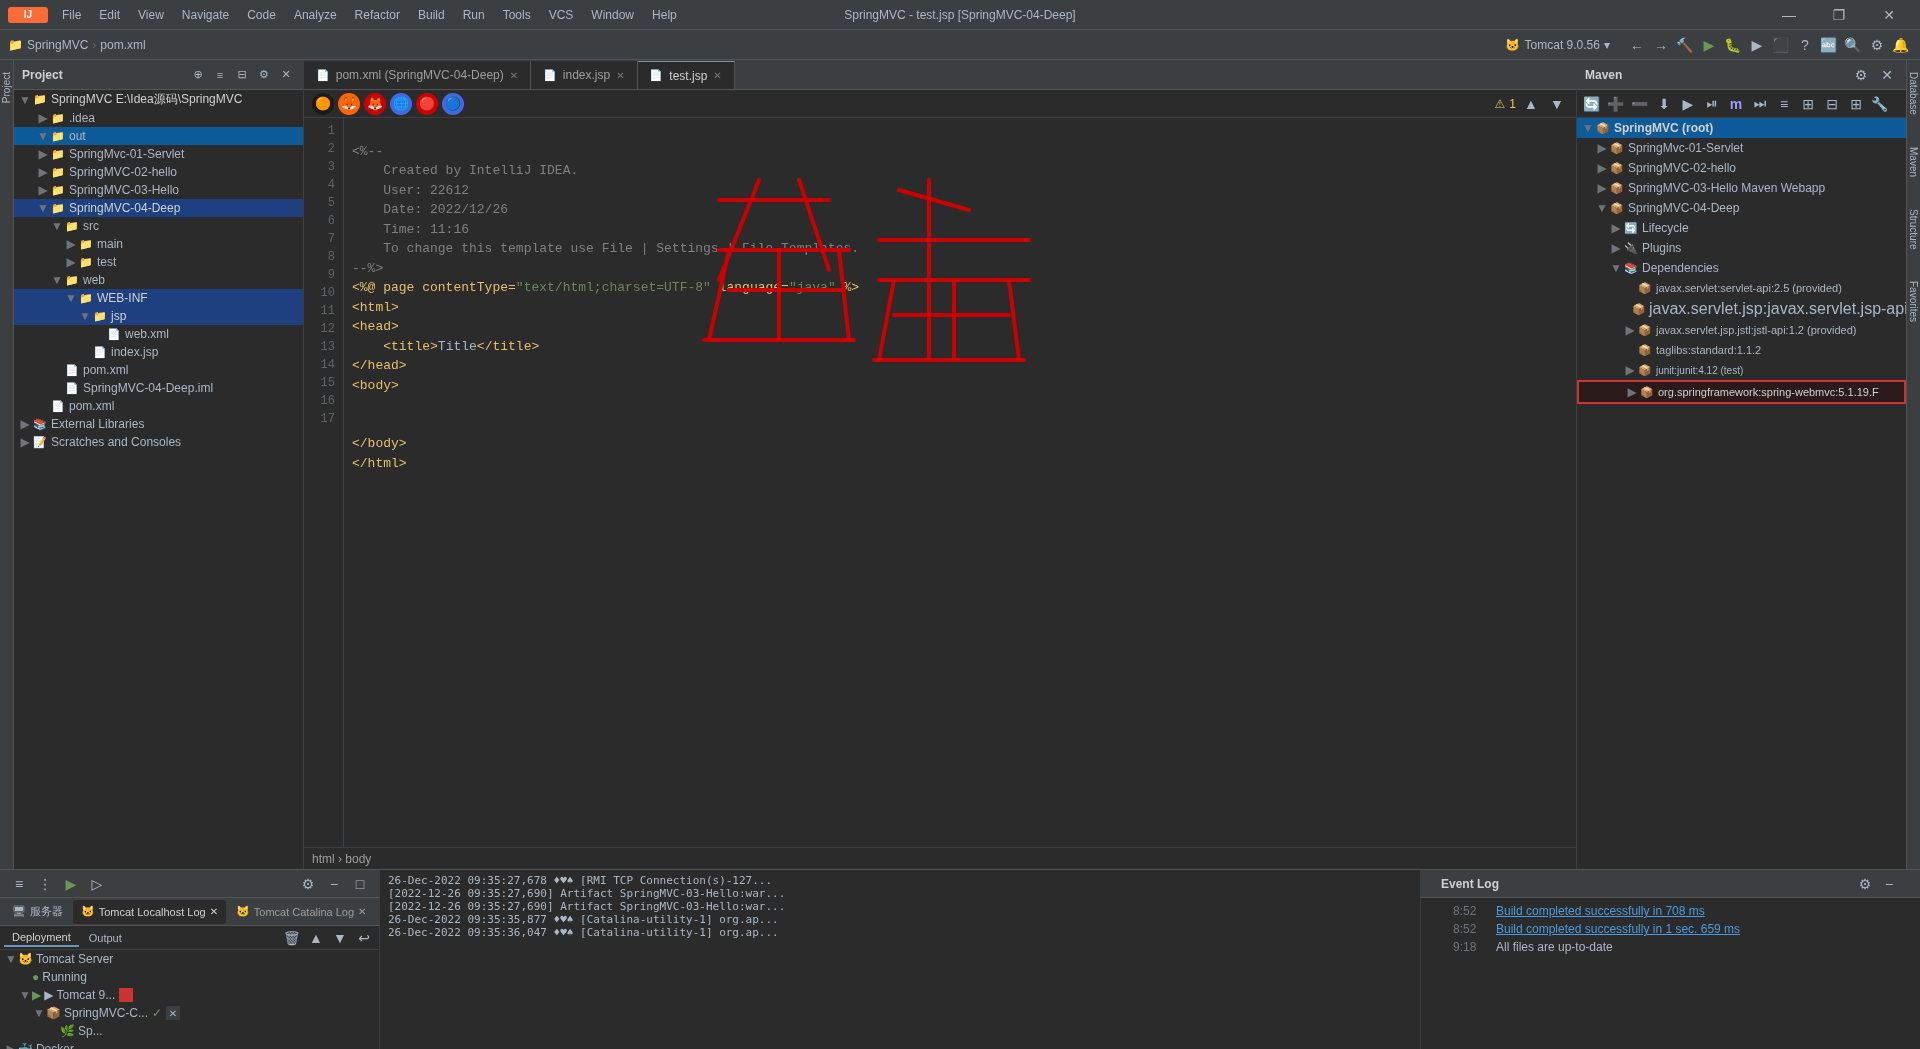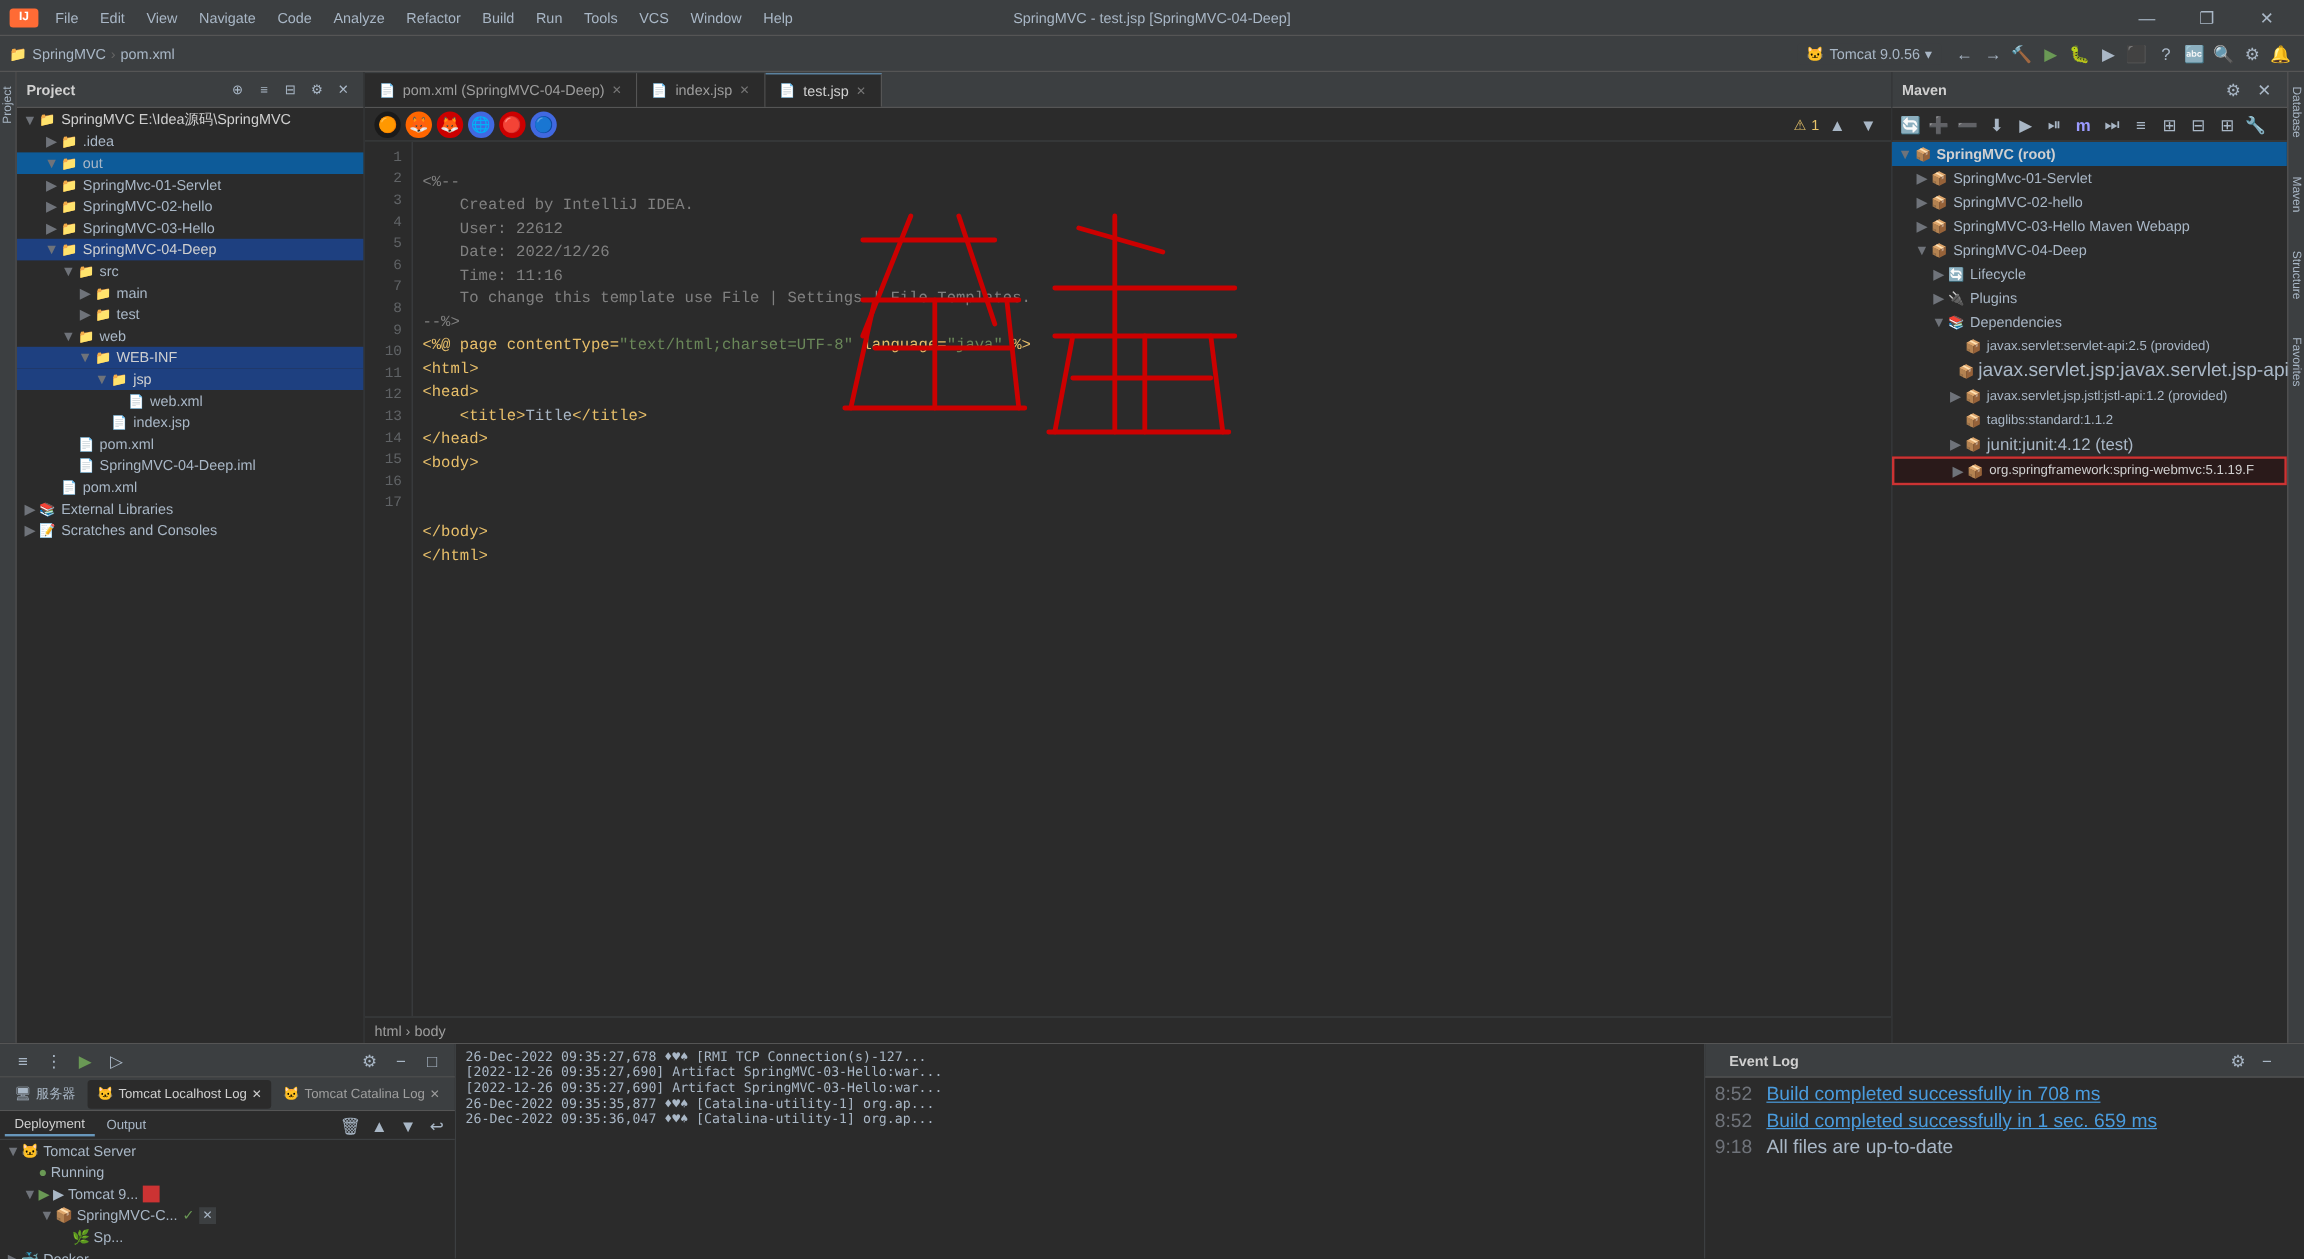--- a/index.html
+++ b/index.html
@@ -17,21 +17,21 @@
     #title-bar {
       height: 30px;
       background: #3c3f41;
       display: flex;
       align-items: center;
       padding: 0 8px;
       border-bottom: 1px solid #555;
       position: relative;
     }
     #title-bar .app-icon {
-      width: 24px; height: 16px;
+      width: 40px; height: 16px;
       background: #ff6b35;
       border-radius: 3px;
       margin-right: 6px;
       display: flex; align-items: center; justify-content: center;
       color: white; font-size: 10px; font-weight: bold;
     }
     #title-bar .menu-items {
       display: flex; gap: 2px;
     }
     #title-bar .menu-item {
@@ -343,21 +343,22 @@
       display: flex;
       align-items: center;
       padding: 0 20px;
       justify-content: space-between;
       border-bottom: 1px solid #555;
     }
     #event-log-content {
       flex: 1;
       overflow-y: auto;
       padding: 4px 8px;
-      font-size: 16px;
+      font-size: 12px;
+      margin-left: 24px;
     }
     .event-entry {
       display: flex;
       gap: 8px;
       padding: 2px 0;
       align-items: flex-start;
     }
     .event-time { color: #6f737a; min-width: 35px; }
     .event-link { color: #4a9cde; cursor: pointer; text-decoration: underline; }
     .event-text { color: #a9b7c6; }
@@ -785,21 +786,21 @@
         <span style="font-size:11px;">javax.servlet.jsp.jstl:jstl-api:1.2 (provided)</span>
       </div>
       <div class="maven-item" style="padding-left:46px;">
         <span class="maven-arrow" style="visibility:hidden;">▶</span>
           <span class="maven-icon" style="color:#4ec9b0;">📦</span>
         <span style="font-size:11px;">taglibs:standard:1.1.2</span>
       </div>
       <div class="maven-item" style="padding-left:46px;">
         <span class="maven-arrow">▶</span>
           <span class="maven-icon" style="color:#4ec9b0;">📦</span>
-        <span style="font-size:14px;">junit:junit:4.12 (test)</span>
+        <span style="font-size:10px;">junit:junit:4.12 (test)</span>
       </div>
       <div class="maven-item" style="padding-left:46px;border:2px solid #cc3333;background:#2a1a1a;">
         <span class="maven-arrow">▶</span>
           <span class="maven-icon" style="color:#4ec9b0;">📦</span>
         <span style="font-size:11px;color:#d0d0d0;">org.springframework:spring-webmvc:5.1.19.F</span>
       </div>
     </div>
   </div>
 
   <div id="right-side-tabs">

